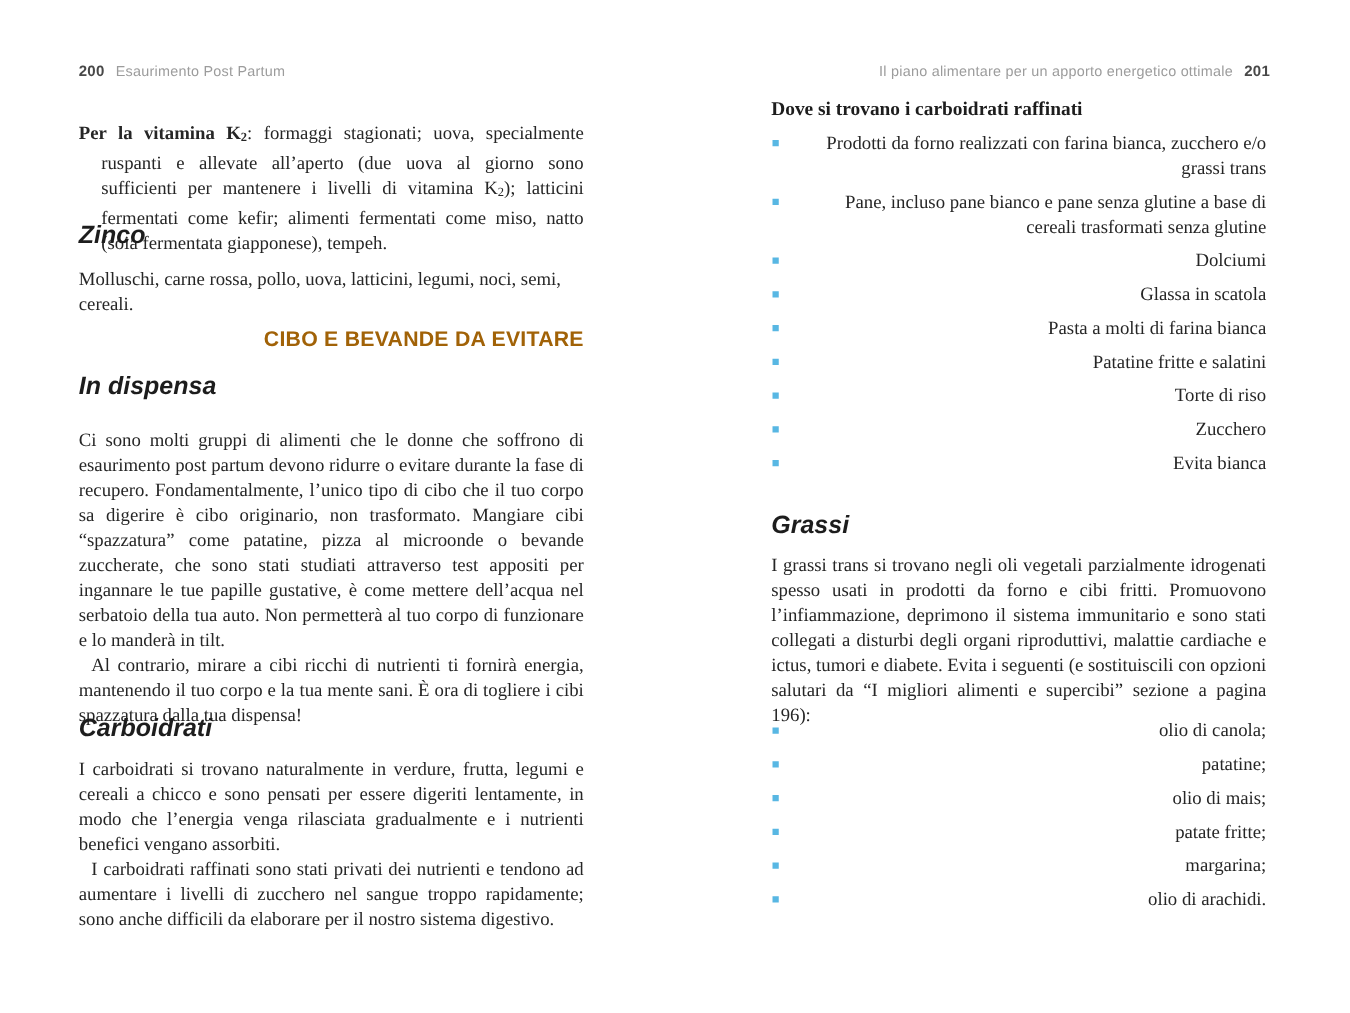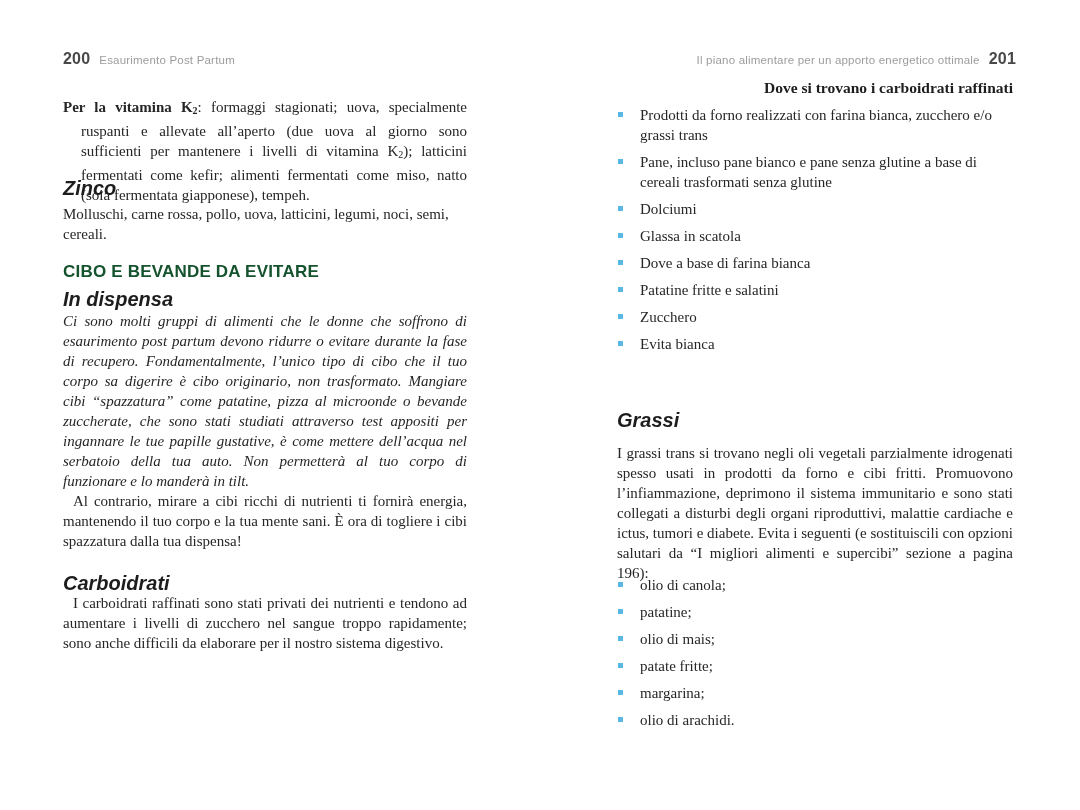--- a/index.html
+++ b/index.html
@@ -15,21 +15,21 @@
 
   
   .running-header {
     position: absolute; top: 50px;
     font-family: "Liberation Sans", sans-serif;
     font-size: 11.5px; letter-spacing: 0.2px;
     white-space: nowrap;
   }
   .header-left  { left: 63px; }
   .header-right { right: 64px; text-align: right; }
-  .folio { color: #484848; font-weight: 700; font-size: 16px; }
+  .folio { color: #484848; font-weight: 700; font-size: 12px; }
   .running-title { color: #9c9c9c; }
   .header-left .running-title { margin-left: 9px; }
   .header-right .running-title { margin-right: 9px; }
 
   
   .col { position: absolute; top: 0; }
   .col-left  { left: 63px;  width: 404px; }
   .col-right { left: 617px; width: 396px; }
   .block { position: absolute; left: 0; width: 100%; }
 
@@ -50,47 +50,46 @@
     margin: 0;
     font-family: "Liberation Sans", sans-serif;
     font-style: italic; font-weight: 700;
     font-size: 20px; line-height: 20px;
     color: #1d1d1d;
   }
   .section-title {
     margin: 0;
     font-family: "Liberation Sans", sans-serif;
     font-weight: 700; font-size: 17px; line-height: 22px;
-    letter-spacing: 0.2px; text-align: left;
-    color: #14532d;
+    letter-spacing: 0.2px; text-align: right;
+    color: #a16207;
   }
   .serif-head {
     margin: 0;
     font-weight: 700; font-size: 15.5px; line-height: 20px;
     color: #1d1d1d;
-    text-align: right;
   }
 
   
   ul.bullets { list-style: none; margin: 0; padding: 0; }
   ul.bullets li {
     position: relative;
     padding-left: 23px;
     margin-bottom: 7px;
     font-size: 15px; line-height: 20px;
-    text-align: left;
+    text-align: right;
   }
   .bullet-sq {
     position: absolute; left: 1px; top: 7px;
     width: 5px; height: 5px;
     background: #58b7e3;
   }
 
-  .mt2  { margin-top: 6px; }
-  .mt10 { margin-top: 2px; font-style: italic; }
+  .mt2  { margin-top: 16px; }
+  .mt10 { margin-top: 24px; }
   .mt13 { margin-top: 13px; }
 </style>
 </head>
 <body>
 
 <div class="spread">
 
   <div class="running-header header-left">
     <span class="folio">200</span><span class="running-title">Esaurimento Post Partum</span>
   </div>
@@ -111,38 +110,40 @@
 
     <div class="block" style="top:261px;">
       <h2 class="section-title">CIBO E BEVANDE DA EVITARE</h2>
       <h3 class="subhead mt2">In dispensa</h3>
       <p class="body just mt10">Ci sono molti gruppi di alimenti che le donne che soffrono di esaurimento post partum devono ridurre o evitare durante la fase di recupero. Fondamentalmente, l’unico tipo di cibo che il tuo corpo sa digerire è cibo originario, non trasformato. Mangiare cibi “spazzatura” come patatine, pizza al microonde o bevande zuccherate, che sono stati studiati attraverso test appositi per ingannare le tue papille gustative, è come mettere dell’acqua nel serbatoio della tua auto. Non permetterà al tuo corpo di funzionare e lo manderà in tilt.</p>
       <p class="body just indent">Al contrario, mirare a cibi ricchi di nutrienti ti fornirà energia, mantenendo il tuo corpo e la tua mente sani. È ora di togliere i cibi spazzatura dalla tua dispensa!</p>
     </div>
 
     <div class="block" style="top:573px;">
       <h3 class="subhead">Carboidrati</h3>
+      <p class="body just mt13">I carboidrati si trovano naturalmente in verdure, frutta, legumi e cereali a chicco e sono pensati per essere digeriti lentamente, in modo che l’energia venga rilasciata gradualmente e i nutrienti benefici vengano assorbiti.</p>
       <p class="body just indent">I carboidrati raffinati sono stati privati dei nutrienti e tendono ad aumentare i livelli di zucchero nel sangue troppo rapidamente; sono anche difficili da elaborare per il nostro sistema digestivo.</p>
     </div>
 
   </div>
 
   <div class="col col-right">
 
     <div class="block" style="top:78px;">
       <h4 class="serif-head">Dove si trovano i carboidrati raffinati</h4>
     </div>
 
     <ul class="bullets block" style="top:105px;">
       <li><span class="bullet-sq"></span><span>Prodotti da forno realizzati con farina bianca, zucchero e/o grassi trans</span></li>
       <li><span class="bullet-sq"></span><span>Pane, incluso pane bianco e pane senza glutine a base di cereali trasformati senza glutine</span></li>
       <li><span class="bullet-sq"></span><span>Dolciumi</span></li>
       <li><span class="bullet-sq"></span><span>Glassa in scatola</span></li>
-      <li><span class="bullet-sq"></span><span>Dove a base di farina bianca</span></li>
+      <li><span class="bullet-sq"></span><span>Pasta a molti di farina bianca</span></li>
       <li><span class="bullet-sq"></span><span>Patatine fritte e salatini</span></li>
+      <li><span class="bullet-sq"></span><span>Torte di riso</span></li>
       <li><span class="bullet-sq"></span><span>Zucchero</span></li>
       <li><span class="bullet-sq"></span><span>Evita bianca</span></li>
     </ul>
 
     <div class="block" style="top:410px;">
       <h3 class="subhead">Grassi</h3>
       <p class="body just mt13">I grassi trans si trovano negli oli vegetali parzialmente idrogenati spesso usati in prodotti da forno e cibi fritti. Promuovono l’infiammazione, deprimono il sistema immunitario e sono stati collegati a disturbi degli organi riproduttivi, malattie cardiache e ictus, tumori e diabete. Evita i seguenti (e sostituiscili con opzioni salutari da “I migliori alimenti e supercibi” sezione a pagina 196):</p>
     </div>
 
     <ul class="bullets block" style="top:575px;">

